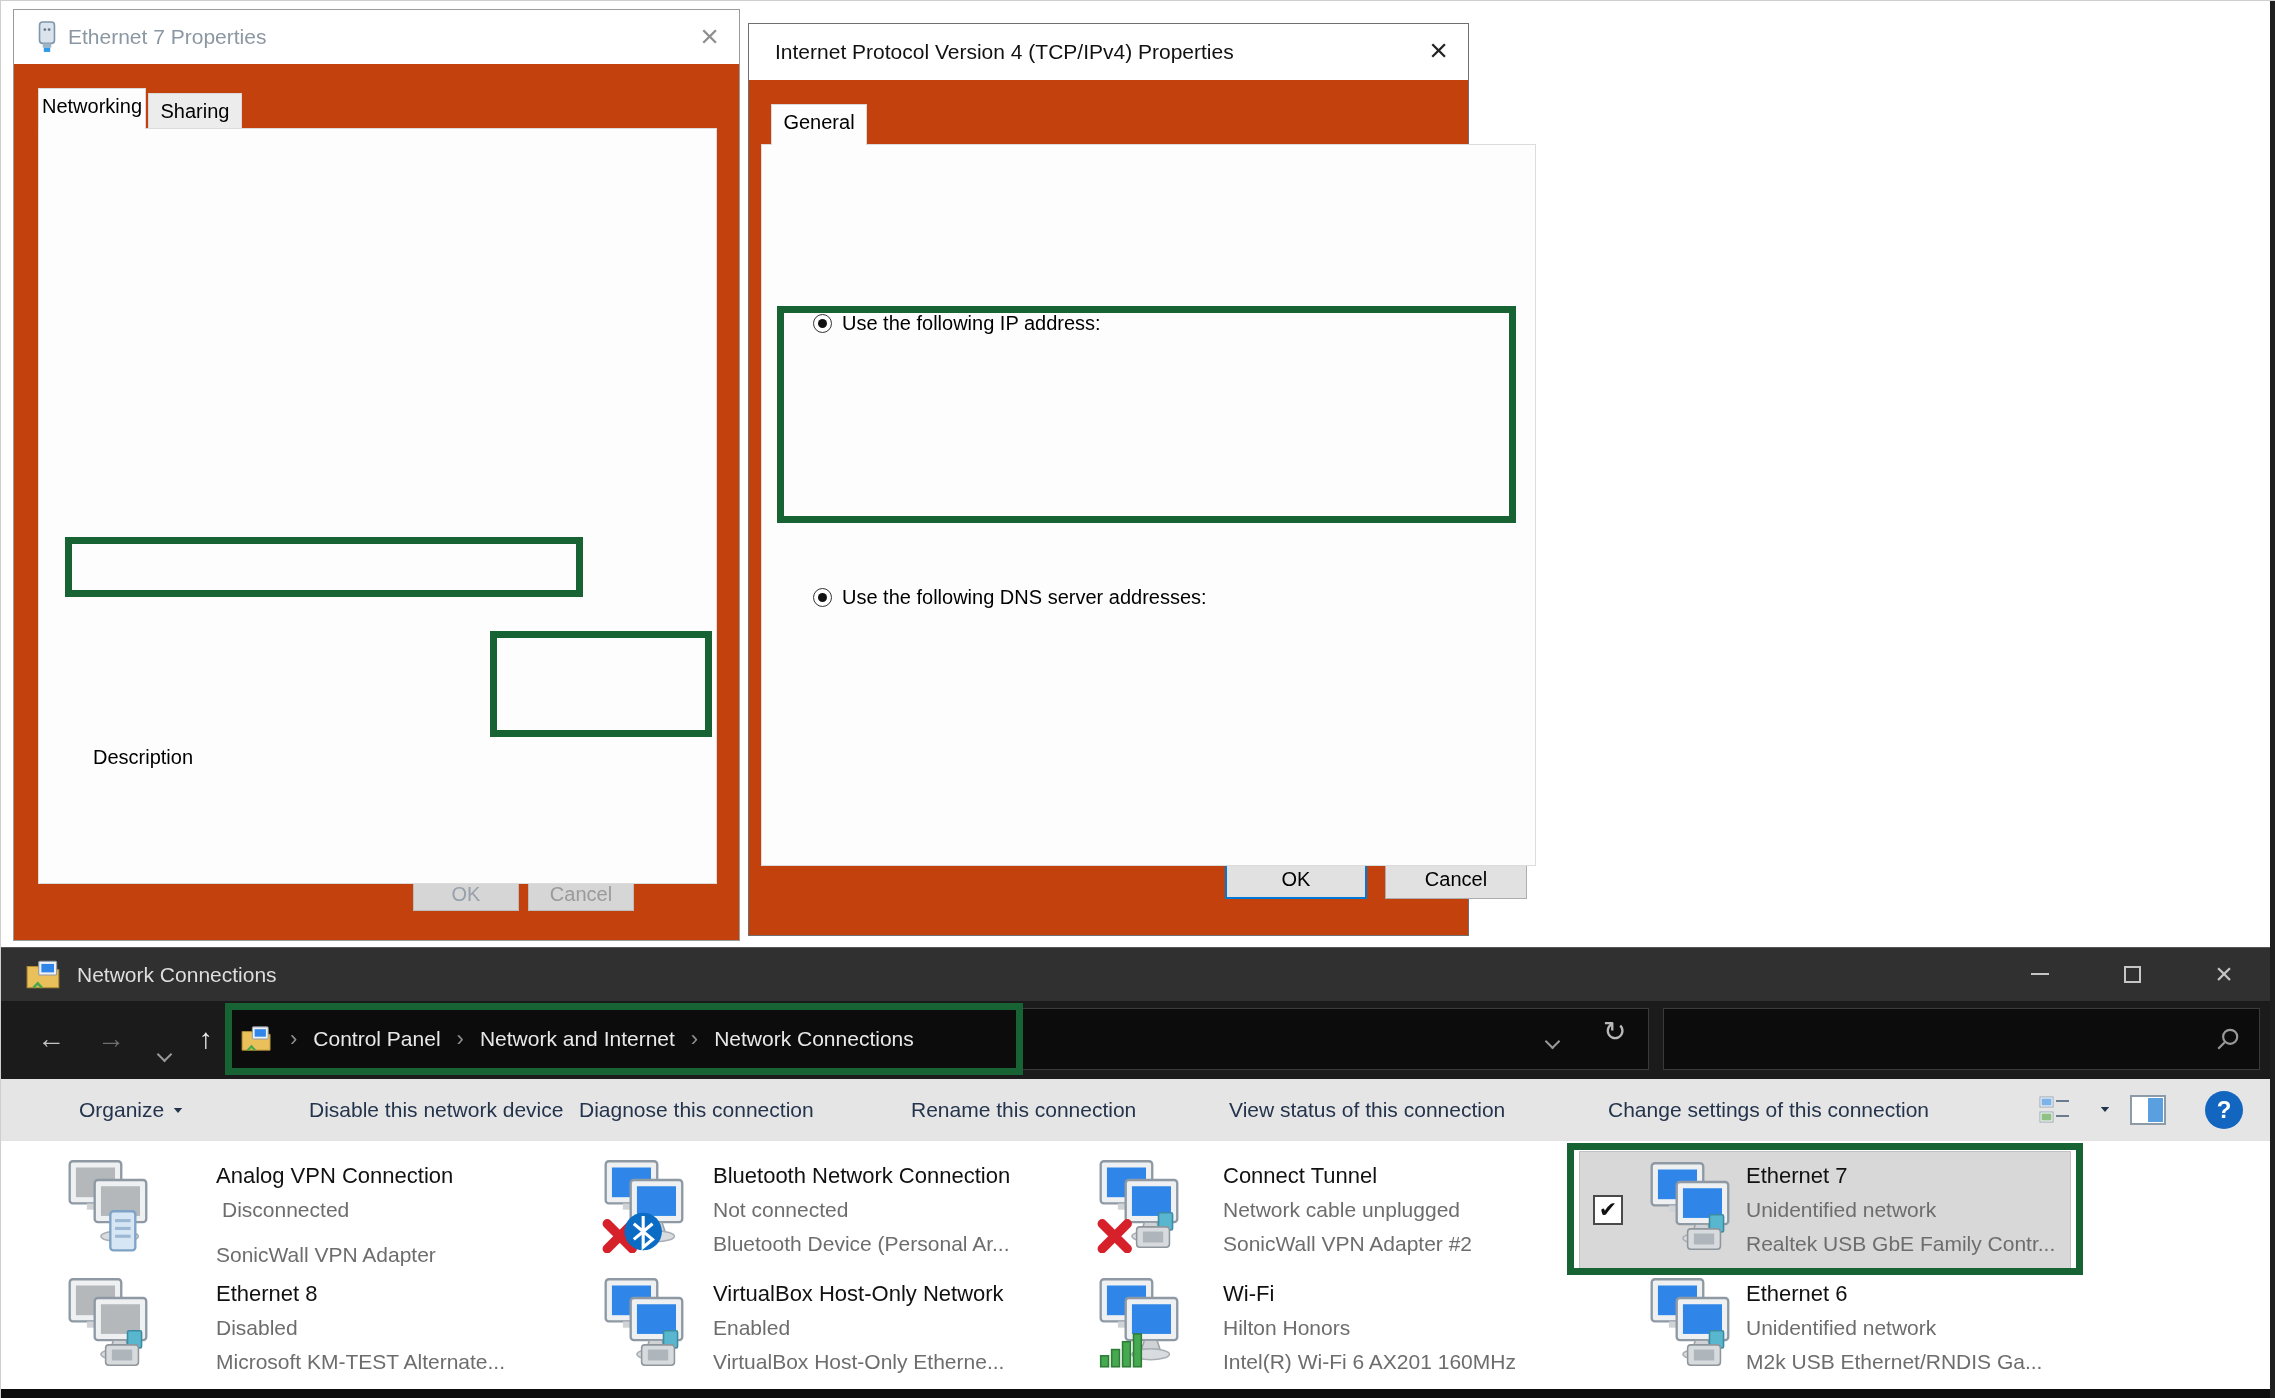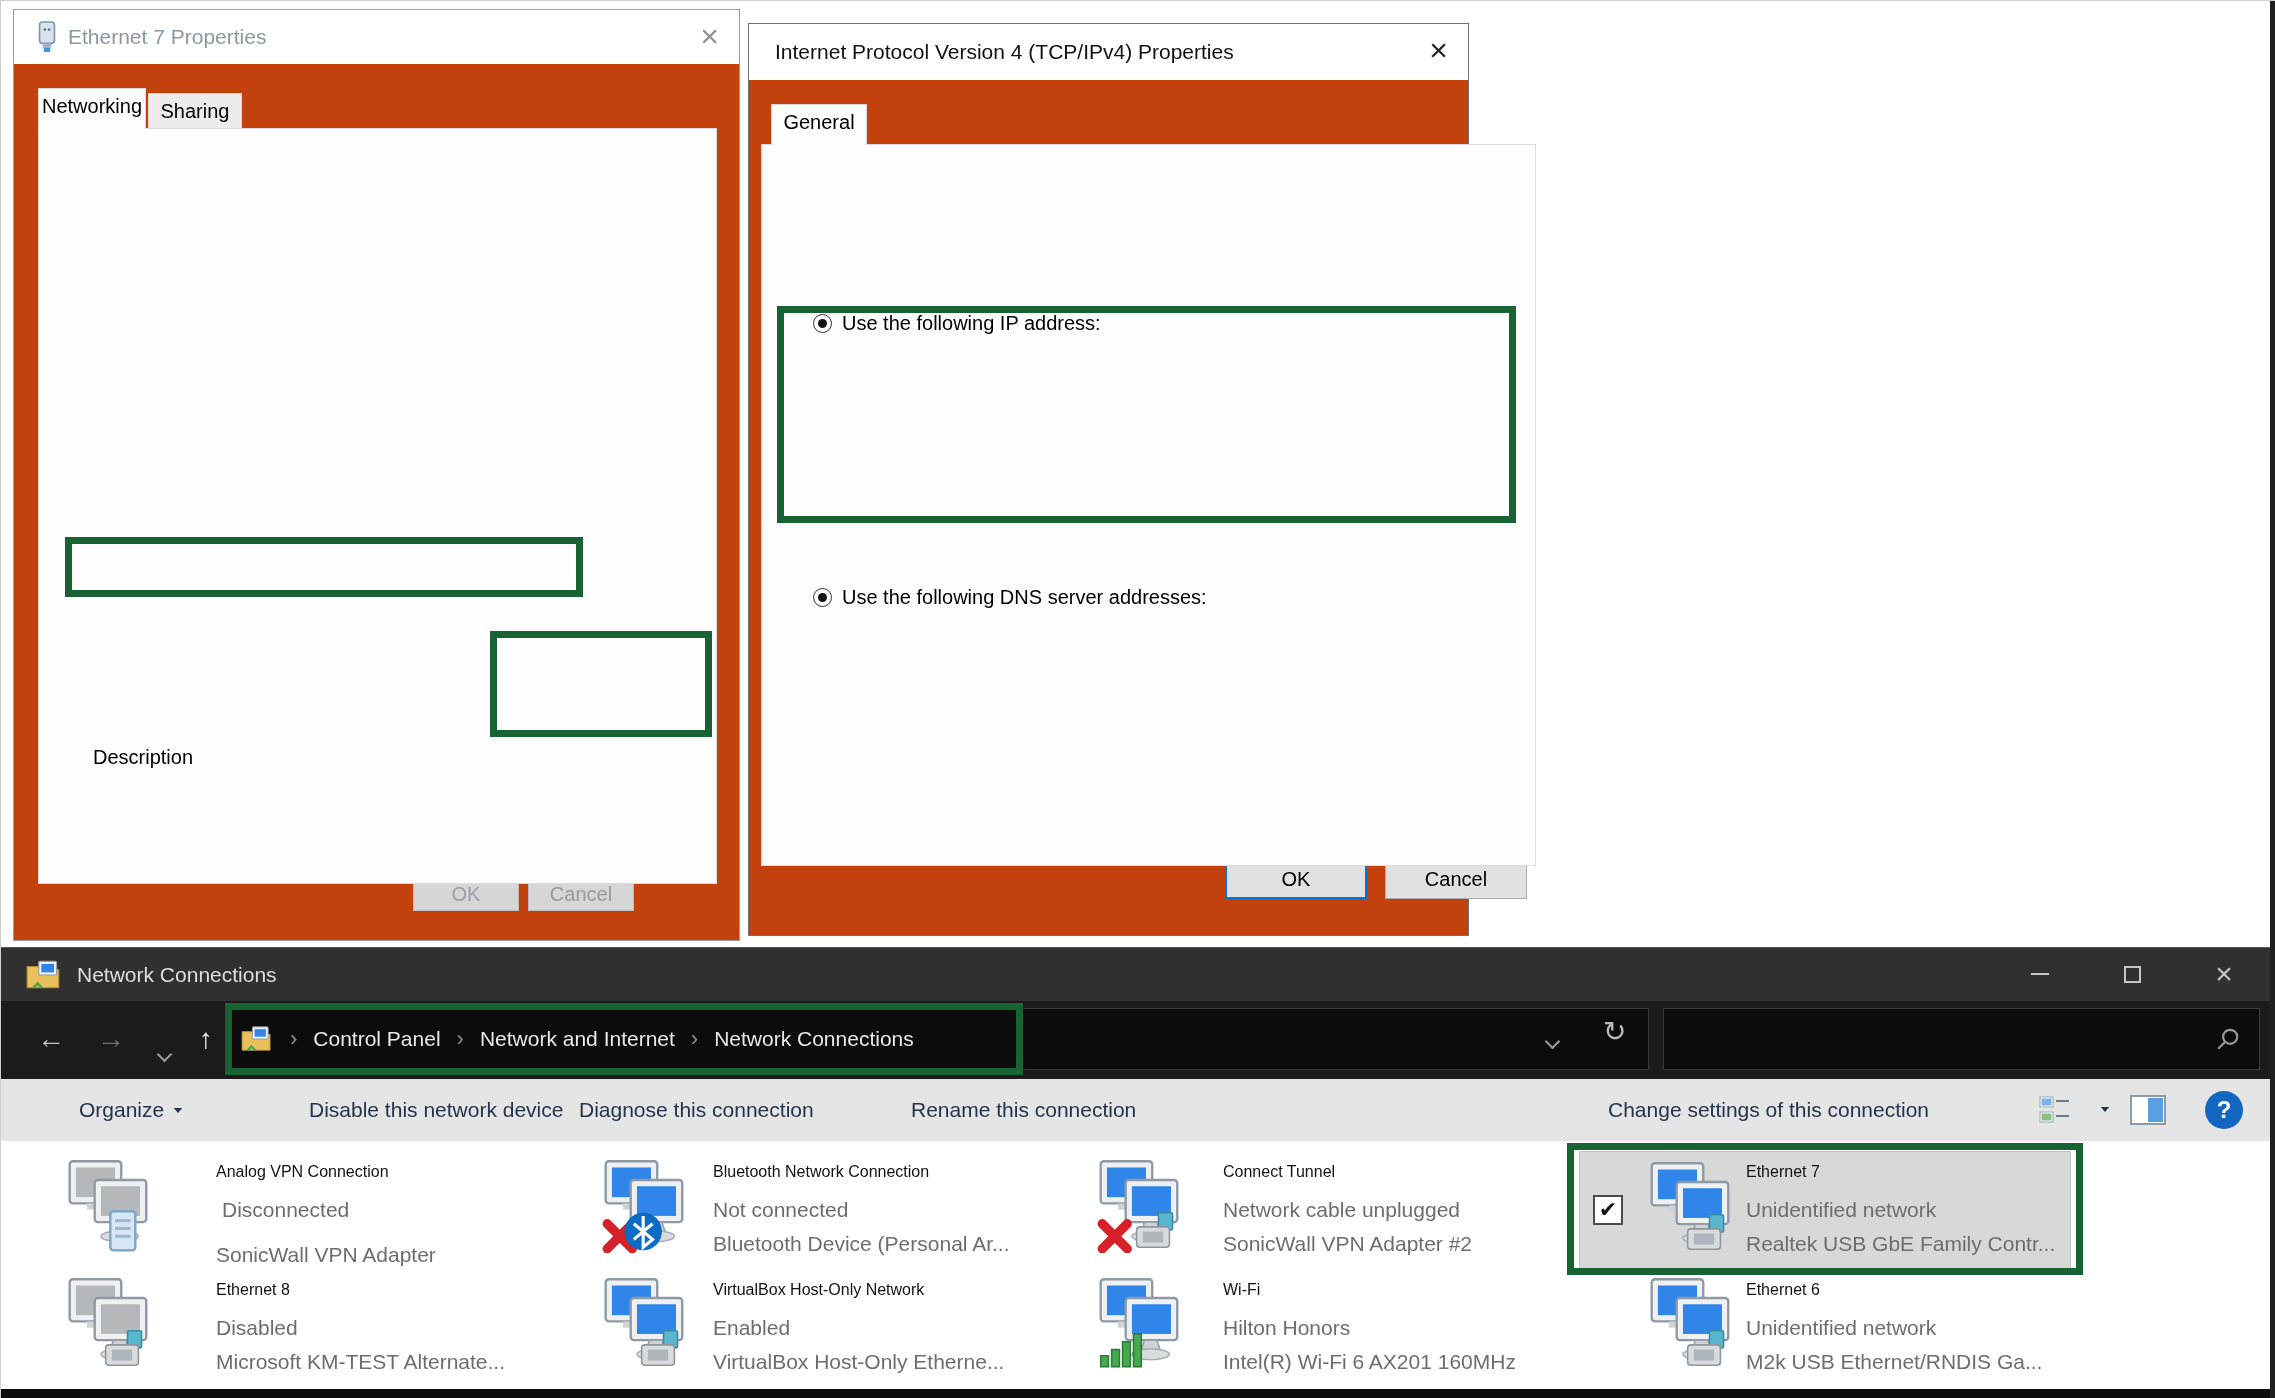--- a/index.html
+++ b/index.html
@@ -53,21 +53,21 @@
   .wbtn{position:absolute;top:0;width:72px;height:54px;display:flex;align-items:center;justify-content:center;color:#c6c6c6;cursor:pointer;}
   .nc-nav{position:absolute;left:0;top:54px;width:100%;height:78px;background:#1b1b1b;}
   .navglyph{position:absolute;font-size:28px;color:#c2c2c2;top:50%;transform:translateY(-54%);cursor:pointer;}
   .addr{position:absolute;left:224px;top:7px;width:1424px;height:62px;background:#0c0c0c;border:1px solid #3a3a3a;box-sizing:border-box;display:flex;align-items:center;padding-left:14px;}
   .crumb{font-size:21px;color:#e8e8e8;white-space:nowrap;cursor:pointer;}
   .csep{font-size:22px;color:#8f8f8f;margin:0 16px;}
   .search{position:absolute;left:1662px;top:7px;width:597px;height:62px;background:#0c0c0c;border:1px solid #3a3a3a;box-sizing:border-box;}
   .nc-toolbar{position:absolute;left:0;top:132px;width:100%;height:62px;background:#e5e5e5;border-bottom:1px solid #e3e3e3;box-sizing:border-box;}
   .tbi{position:absolute;top:0;height:62px;display:flex;align-items:center;font-size:21px;color:#24344d;white-space:nowrap;cursor:pointer;}
   .caret{width:0;height:0;border-left:6px solid transparent;border-right:6px solid transparent;border-top:7px solid #24344d;display:inline-block;margin-left:8px;}
-  .conn-name{position:absolute;font-size:16px;color:#111;white-space:nowrap;}
+  .conn-name{position:absolute;font-size:22px;color:#111;white-space:nowrap;}
   .conn-sub{position:absolute;font-size:21px;color:#6d6d6d;white-space:nowrap;}
   .conn-ico{position:absolute;width:100px;height:96px;}
   .ic-blue{--scr:#2f86e8;} .ic-gray{--scr:#b4b8bb;}
   .helpbtn{position:absolute;width:38px;height:38px;border-radius:50%;background:#1266c0;color:#fff;font-size:24px;font-weight:bold;display:flex;align-items:center;justify-content:center;cursor:pointer;}
   .edge-right{position:absolute;right:0;top:0;width:5px;height:1398px;background:#1f1f1f;}
   .edge-bottom{position:absolute;left:0;top:1388px;width:2275px;height:10px;background:#0d0d0d;}
 </style>
 </head>
 <body>
 
@@ -368,20 +368,21 @@
     </div>
 
     <div class="nc-toolbar">
       <span class="tbi" style="left:78px;">
           <span>Organize</span>
           <span class="caret" style="transform:scale(.7)"></span>
         </span>
       <span class="tbi" style="left:308px;">Disable this network device</span>
       <span class="tbi" style="left:578px;">Diagnose this connection</span>
       <span class="tbi" style="left:910px;">Rename this connection</span>
+      <span class="tbi" style="left:1228px;">View status of this connection</span>
       <span class="tbi" style="left:1607px;">Change settings of this connection</span>
       <svg width="34" height="30" style="position:absolute;left:2038px;top:16px;">
           <use href="#viewlist"></use>
         </svg>
       <span class="caret" style="position:absolute;left:2090px;top:27px;transform:scale(.7);"></span>
       <svg width="38" height="30" style="position:absolute;left:2128px;top:16px;">
           <use href="#prevpane"></use>
         </svg>
       <div class="helpbtn" style="left:2204px;top:12px;">?</div>
     </div>

